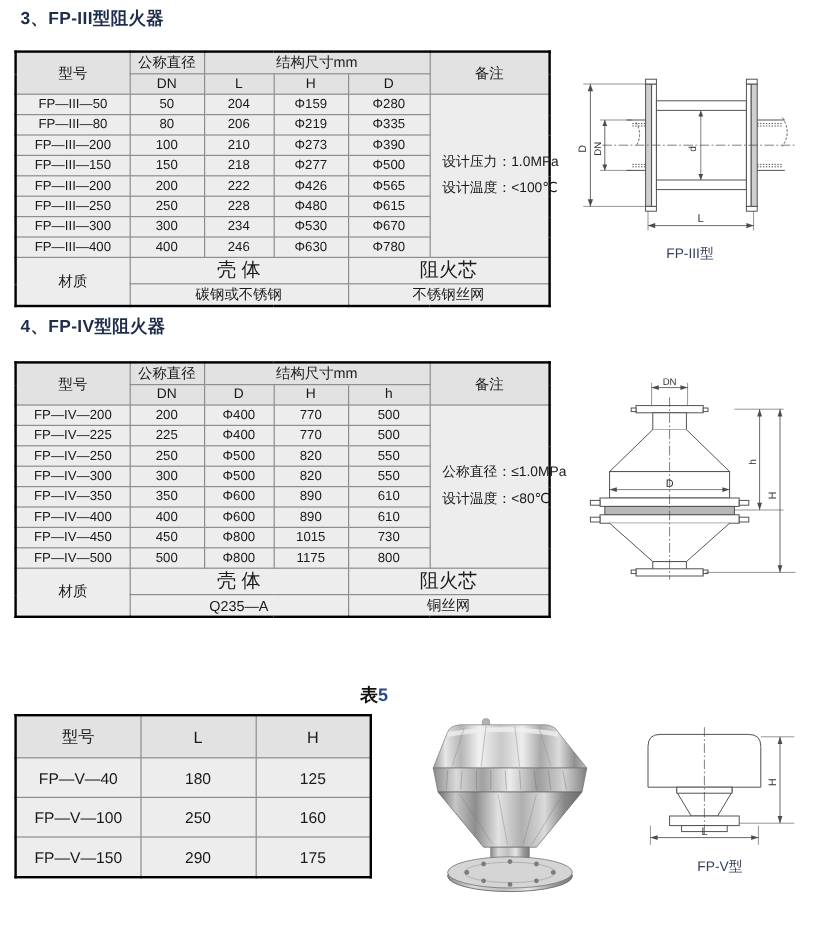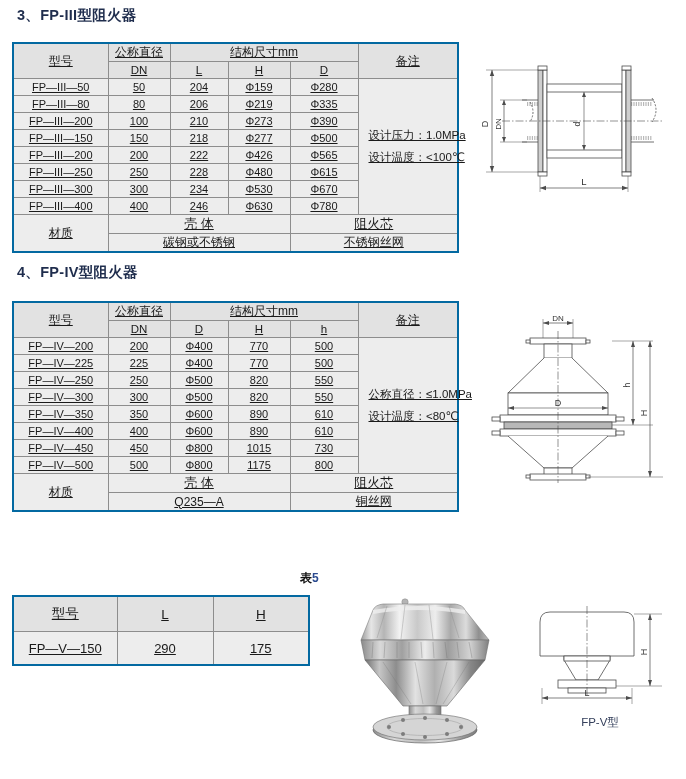--- a/index.html
+++ b/index.html
@@ -35,41 +35,41 @@
   .tbl td,.tbl th{
     border:1px solid #8d8d8d;
     text-align:center;
     vertical-align:middle;
     font-weight:normal;
     padding:0;
     background:#ededed;
     white-space:nowrap;
   }
   .tbl .hd{background:#e2e2e2;font-size:11.5px;}
-  .tbl{border:2px solid #0369a1;text-decoration:underline;}
+  .tbl{border:2px solid #000000;}
   .tbl .bigcell{font-size:12px;}
   .tbl .remark{
     text-align:left;
     padding-left:10px;
     line-height:1.85;
     font-size:11.5px;
   }
   .tbl .remark div{white-space:nowrap;}
   .mat-label{font-size:12px;}
-  .mat-head{background:#e2e2e2;font-size:13px;margin-left:40px;}
+  .mat-head{background:#e2e2e2;font-size:16px;margin-left:40px;}
   .mat-val{font-size:12px;}
 
   
   .tbl5 td{font-size:13px;height:32px;}
   .tbl5 .hd{font-size:13.5px;height:34px;background:#e2e2e2;}
 
   
   .tbl-caption{
     position:absolute;
-    font-size:12px;
+    font-size:15px;
     font-weight:bold;
     color:#111;
     white-space:nowrap;
   }
   .tbl-caption b{color:#2a4a8f;}
 
   
   .draw{position:absolute;}
   .draw svg{display:block;}
   .draw-cap{
@@ -247,20 +247,21 @@
         <path d="M156 136 l-6 -2.2 v4.4 z" fill="#4c4c4c" stroke="none"></path>
         <line x1="68" y1="124" x2="68" y2="140" stroke-width="0.5"></line>
         <line x1="156" y1="124" x2="156" y2="140" stroke-width="0.5"></line>
       </g>
       <text x="16" y="72" font-size="9" fill="#333" font-family="Liberation Sans, sans-serif" transform="rotate(-90 16 72)" text-anchor="middle">D</text>
       <text x="29" y="72" font-size="8" fill="#333" font-family="Liberation Sans, sans-serif" transform="rotate(-90 29 72)" text-anchor="middle">DN</text>
       <text x="108" y="72" font-size="8.5" fill="#333" font-family="Liberation Sans, sans-serif" transform="rotate(-90 108 72)" text-anchor="middle">d</text>
       <text x="112" y="133" font-size="9.5" fill="#333" font-family="Liberation Sans, sans-serif" text-anchor="middle">L</text>
     </svg>
   </div>
+  <div class="draw-cap" style="left:472px;top:204px;width:206px;">FP-III型</div>
 
   <div class="sec-head" style="left:17px;top:263px;">4、FP-IV型阻火器</div>
 
   <table class="tbl" style="left:12px;top:301px;width:447px;">
     <colgroup>
       <col style="width:95px">
         <col style="width:62px">
         <col style="width:58px">
       <col style="width:62px">
         <col style="width:68px">
@@ -421,20 +422,30 @@
     <colgroup>
         <col style="width:104px">
         <col style="width:96px">
         <col style="width:96px">
       </colgroup>
     <tbody>
       <tr>
         <td class="hd">型号</td>
         <td class="hd">L</td>
         <td class="hd">H</td>
+      </tr>
+      <tr>
+        <td>FP—V—40</td>
+        <td>180</td>
+        <td>125</td>
+      </tr>
+      <tr>
+        <td>FP—V—100</td>
+        <td>250</td>
+        <td>160</td>
       </tr>
       <tr>
         <td>FP—V—150</td>
         <td>290</td>
         <td>175</td>
       </tr>
     </tbody>
   </table>
 
   <div class="photo" style="left:343px;top:592px;">

